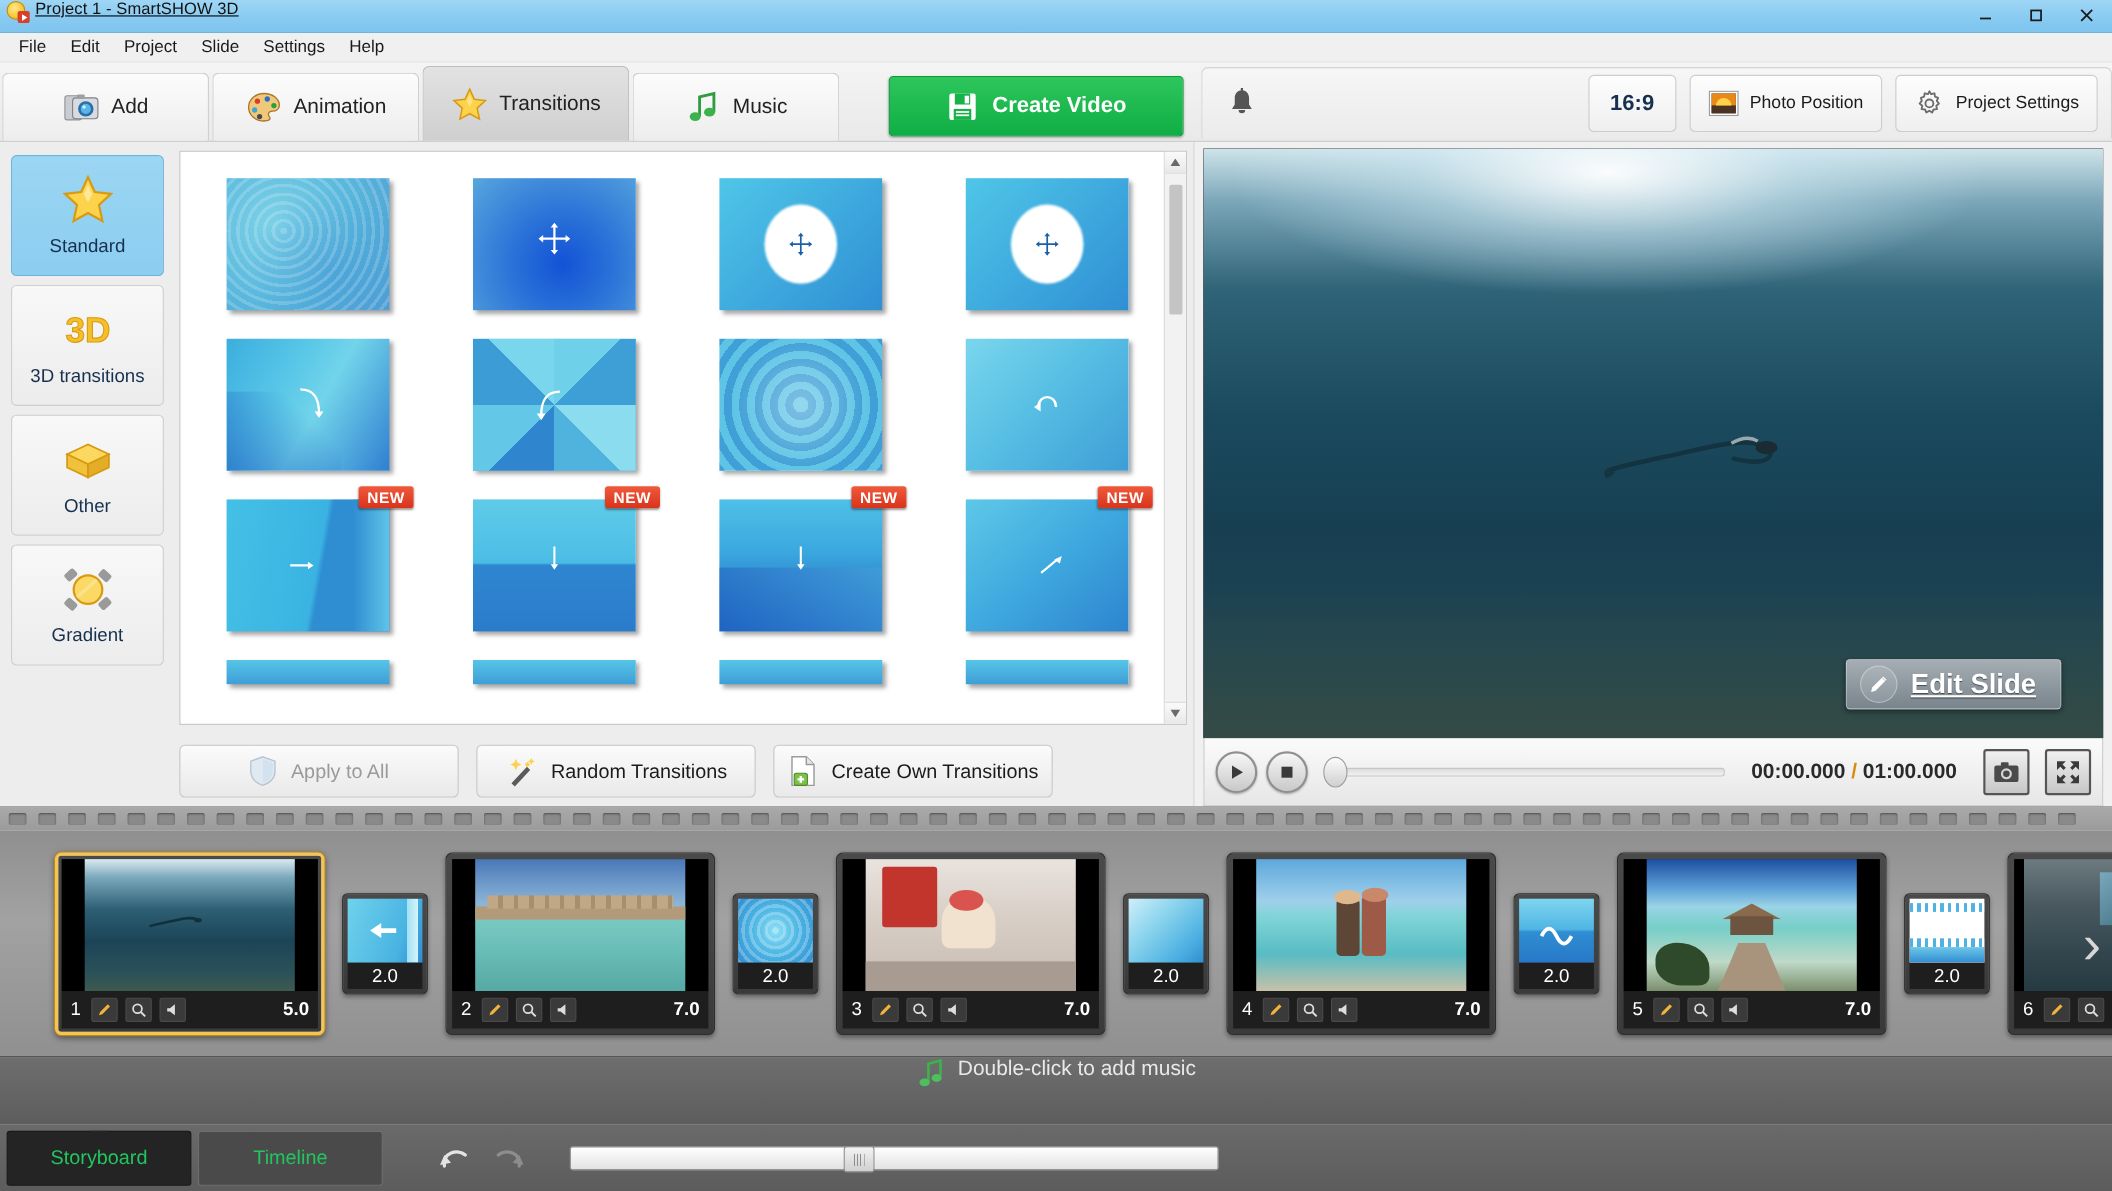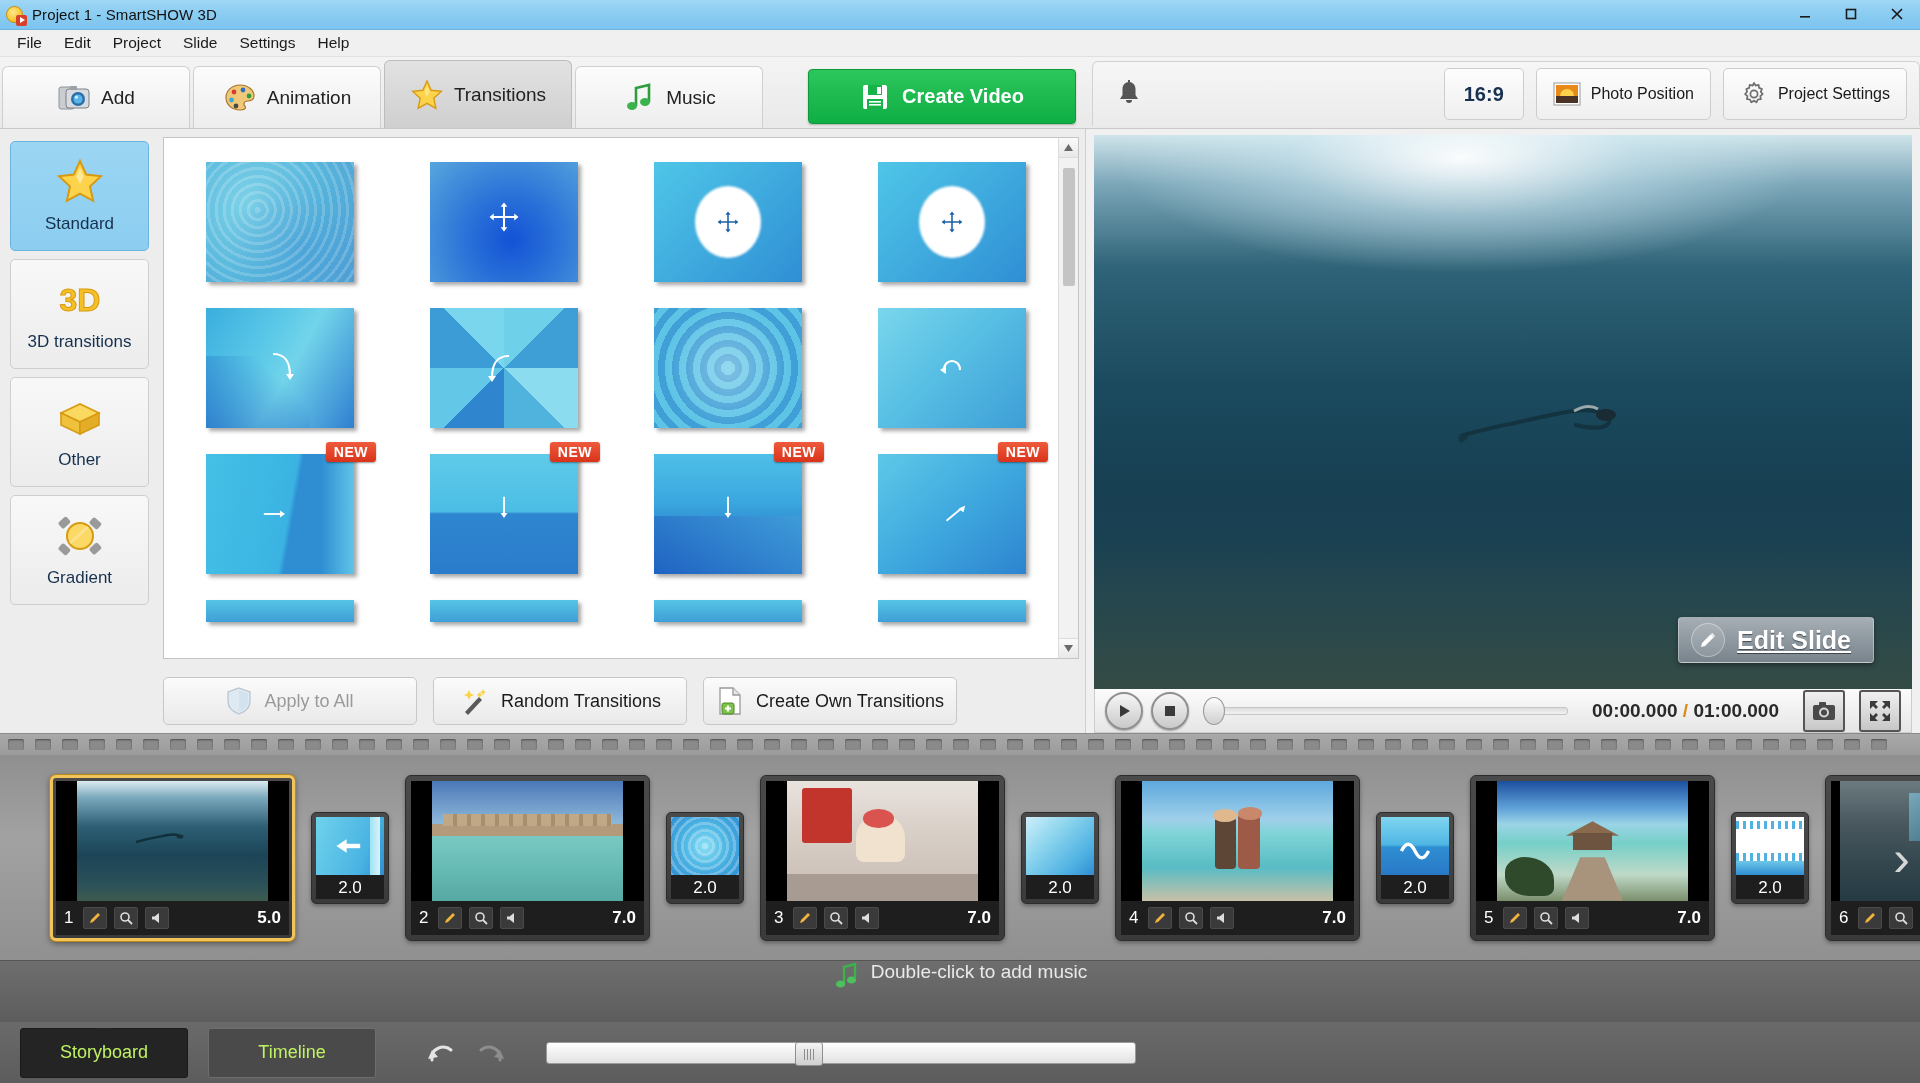--- a/index.html
+++ b/index.html
@@ -9,22 +9,23 @@
     overflow: hidden;
     background: #e8e8e8;
   }
   #app { position: relative; width: 1920px; height: 1083px; }
 
   
   .titlebar {
     height: 30px;
     background: linear-gradient(to bottom, #9fd6f5 0%, #8ccdf2 45%, #7cc4ef 100%);
     border-bottom: 1px solid #6fb4dc;
-    display: flex; align-items: center;
+    display: flex; 
     position: relative;
+    text-decoration: underline;
   }
   .title-ico {
     width: 20px; height: 20px; margin-left: 6px; margin-right: 6px;
     position: relative; flex: none;
   }
   .title-ico .face {
     position: absolute; left: 0; top: 1px; width: 17px; height: 17px;
     border-radius: 50%;
     background: radial-gradient(circle at 40% 35%, #ffe98a, #f6c026 70%, #e09e0c);
     border: 1px solid #c98c06;
@@ -197,21 +198,21 @@
     box-shadow: 0 2px 5px rgba(0,0,0,.4);
   }
   .edit-slide span { color: #fff; font-size: 25px; font-weight: bold; text-shadow: 0 1px 1px rgba(0,0,0,.5); text-decoration: underline; }
   .pencil-circle {
     width: 34px; height: 34px; border-radius: 50%;
     background: rgba(255,255,255,.12); border: 1px solid rgba(255,255,255,.35);
     display: flex; align-items: center; justify-content: center;
   }
 
   .playbar {
-    height: 44px; background: linear-gradient(to bottom,#fbfbfb,#e6e6e6);
+    height: 62px; background: linear-gradient(to bottom,#fbfbfb,#e6e6e6);
     border: 1px solid #cdcdcd; border-top: none;
     display: flex; align-items: center; padding: 0 10px; gap: 8px;
   }
   .rnd-btn {
     width: 38px; height: 38px; border-radius: 50%;
     background: linear-gradient(to bottom,#f6f6f6,#c9c9c9);
     border: 2px solid #8f8f8f;
     display: flex; align-items: center; justify-content: center;
     box-shadow: 0 1px 2px rgba(0,0,0,.3);
   }
@@ -283,24 +284,24 @@
     border-top: 1px solid #555;
   }
   .music-bar span { color: #e9e9e9; font-size: 19px; }
 
   .bottom-bar {
     position: absolute; top: 1022px; left: 0; right: 0; height: 61px;
     background: linear-gradient(to bottom,#6a6a6a,#5c5c5c);
     display: flex; align-items: center; padding-left: 0;
   }
   .bb-tab {
-    width: 168px; height: 50px; margin-left: 20px;
+    width: 168px; height: 50px; margin-left: 6px;
     background: #4a4a4a; border: 1px solid #6e6e6e; border-radius: 3px;
     display: flex; align-items: center; justify-content: center;
-    color: #bef264; font-size: 18px; position: relative;
+    color: #22c55e; font-size: 18px; position: relative;
   }
   .bb-tab.active { background: #242424; border-color: #1a1a1a; }
   .bb-tab.active:before {
     content:""; position:absolute; top:-1px; left:50%; transform:translateX(-50%);
     border-left: 9px solid transparent; border-right: 9px solid transparent;
     border-top: 9px solid #242424;
   }
   .undo-redo { display: flex; align-items: center; gap: 16px; margin-left: 46px; }
   .zoom-track {
     margin-left: 36px; width: 590px; height: 22px;

